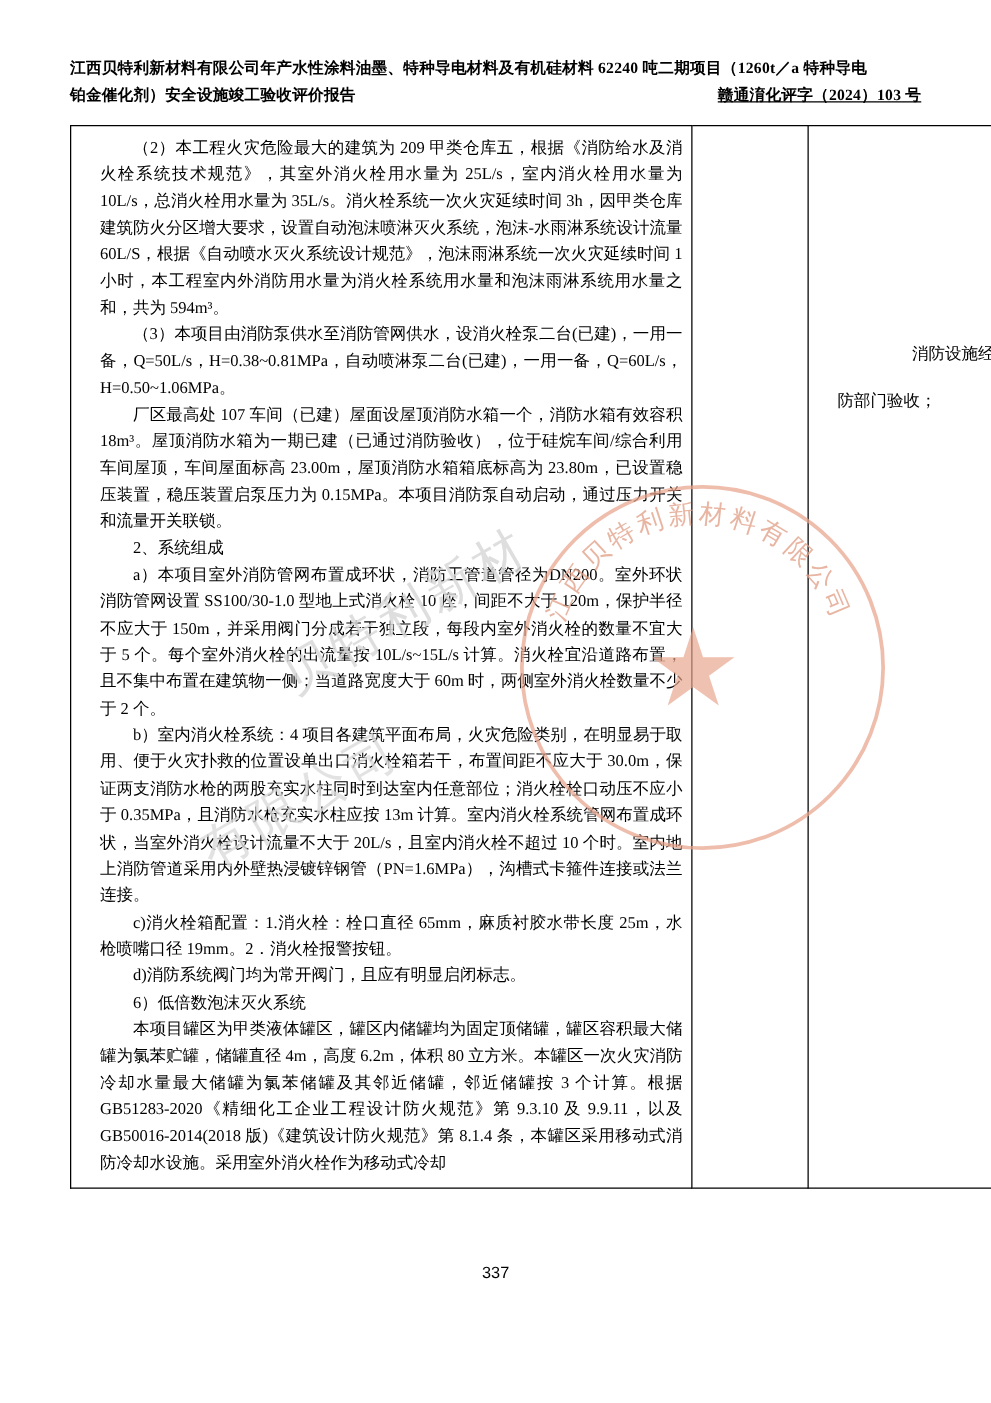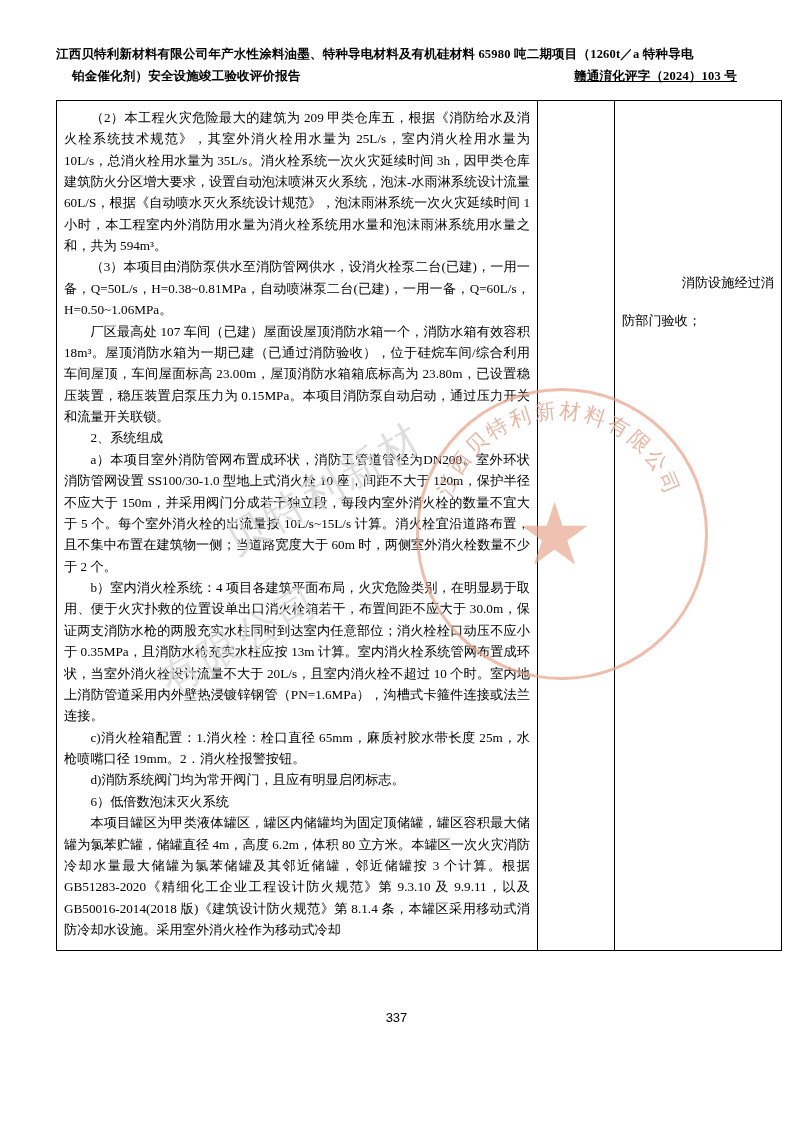--- a/index.html
+++ b/index.html
@@ -34,39 +34,38 @@
   .header .line {
     display: block;
   }
   .header-last {
     display: flex;
     justify-content: space-between;
     align-items: baseline;
   }
   .header-last .left {
     flex: 0 1 auto;
-    margin-left: 16px;
   }
   .header-last .right {
     flex: 0 0 auto;
     padding-left: 18px;
     white-space: nowrap;
     text-decoration: underline;
   }
   
   .doc-table {
     margin-top: 12px;
     border-collapse: collapse;
     width: 680px;
     table-layout: fixed;
   }
   .doc-table td {
     border: 1px solid #000;
     vertical-align: top;
-    padding: 6px 7px 10px 7px;
+    padding: 6px 7px 10px 23px;
   }
   .col-main { width: 466px; }
   .col-mid  { width: 62px; }
   .col-right{ width: 152px; }
 
   .body-text {
     font-size: 13.2px;
     line-height: 1.62;
     text-align: justify;
     text-justify: inter-ideograph;
@@ -163,21 +162,21 @@
     white-space: nowrap;
     letter-spacing: 4px;
   }
 </style>
 </head>
 <body>
 
 <div class="page">
 
   <div class="header">
-    <span class="line">江西贝特利新材料有限公司年产水性涂料油墨、特种导电材料及有机硅材料 65980 吨二期项目（1260t／a 特种导电</span>
+    <span class="line">江西贝特利新材料有限公司年产水性涂料油墨、特种导电材料及有机硅材料 62240 吨二期项目（1260t／a 特种导电</span>
     <span class="header-last">
       <span class="left">铂金催化剂）安全设施竣工验收评价报告</span>
       <span class="right">赣通淯化评字（2024）103 号</span>
     </span>
   </div>
 
   <table class="doc-table">
     <tbody>
         <tr>
       <td class="col-main">

